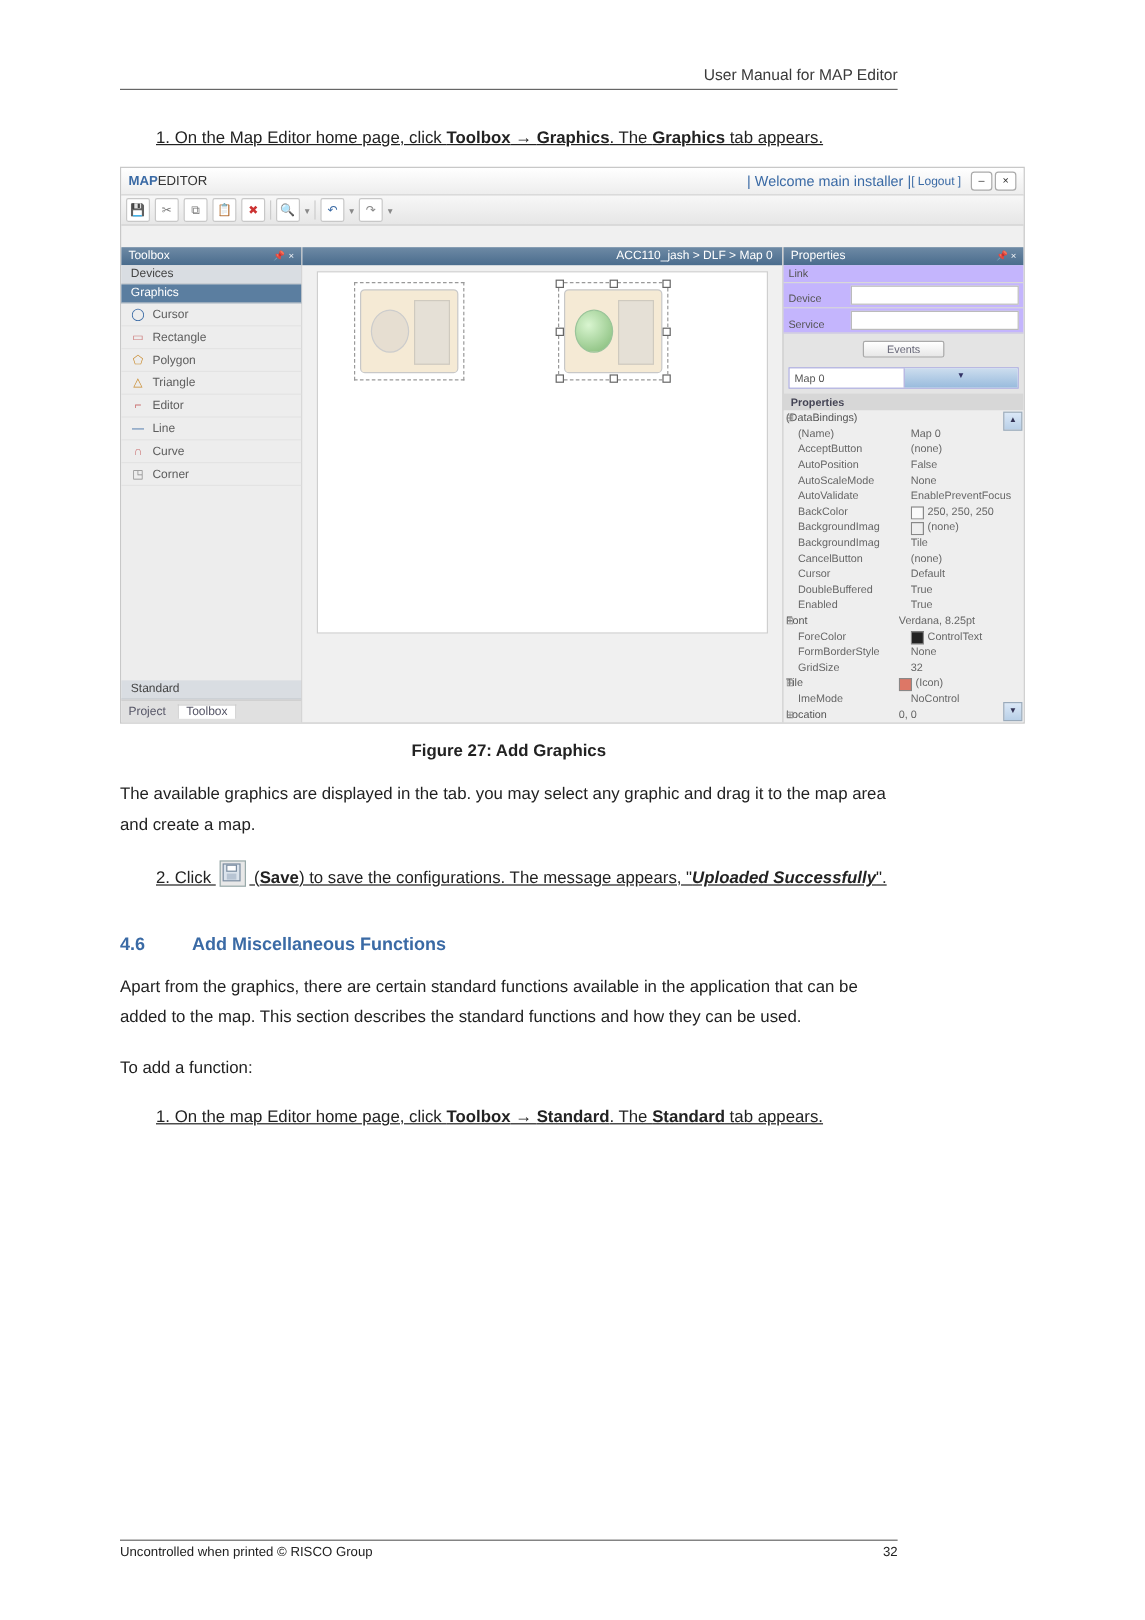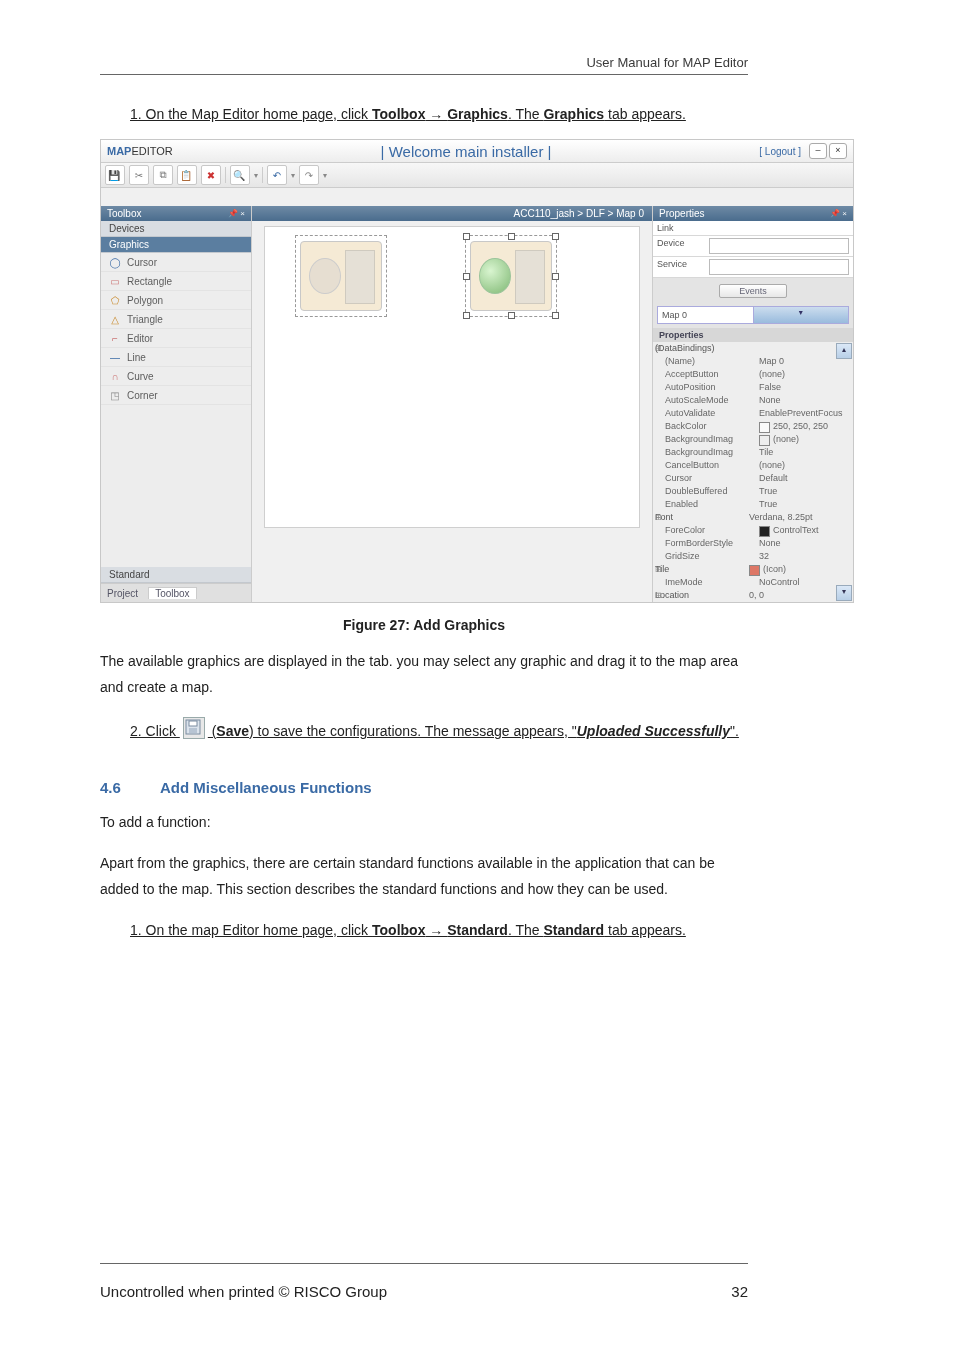--- a/index.html
+++ b/index.html
@@ -64,22 +64,22 @@
     color: #3a6aa5;
     font-weight: bold;
     font-size: 15px;
     margin: 36px 0 14px 0;
   }
   .section-heading .num { display:inline-block; width:60px; }
   .footer-bar {
     position: absolute;
     left: 100px; right: 100px; bottom: 50px;
     border-top: 1px solid #666;
-    font-size: 15px;
-    padding-top: 19px;
+    font-size: 11px;
+    padding-top: 4px;
     display: flex;
     justify-content: space-between;
   }
 
   
   .shot {
     width: 754px;
     height: 464px;
     margin: 4px 0 6px 0;
     background: #f0f0f0;
@@ -94,21 +94,21 @@
   .titlebar {
     height: 22px;
     background: linear-gradient(#fff,#ededed);
     border-bottom: 1px solid #ccc;
     display: flex;
     align-items: center;
     padding: 0 6px;
   }
   .titlebar .brand { font-weight: bold; font-size: 11px; color:#3a6aa5 }
   .titlebar .brand2 { color:#333; font-weight: normal; font-size:11px }
-  .titlebar .welcome { flex:1; text-align:center; color:#3a6aa5; font-size:15px }
+  .titlebar .welcome { flex:1; text-align:right; color:#3a6aa5; font-size:12px }
   .titlebar .logout { color:#3a6aa5; font-size:10px; margin-right:6px }
   .titlebar .winbtn {
     display:inline-block; width:16px; height:14px;
     border:1px solid #aaa; border-radius:3px;
     text-align:center; line-height:12px; font-size:9px;
     margin-left:2px; background:#fff;
   }
   .menubar {
     height: 18px;
     background: linear-gradient(#f5f5f5,#e6e6e6);
@@ -196,22 +196,22 @@
   .rightcol {
     width:200px;
     background:#e4e4e4;
     border-left:1px solid #ccc;
     display:flex; flex-direction:column;
     font-size:9px;
     position:relative;
   }
   .rightcol .panel-title { font-size:10px; }
   .prop-row {
-    display:flex; align-items:flex-start; padding:2px 4px; border-bottom:1px solid #d8d8d8;
-    background:#ffffff;
+    display:flex; align-items:flex-end; padding:2px 4px; border-bottom:1px solid #d8d8d8;
+    background:#c4b5fd;
   }
   .prop-row .pl { width:52px; color:#555 }
   .prop-row input {
     flex:1; height:14px; border:1px solid #bbb; background:#fff; font-size:9px; padding:0 2px;
   }
   .events-btn {
     margin:6px 8px; padding:1px 8px; border:1px solid #aaa; border-radius:2px;
     background:linear-gradient(#fff,#e7e7e7); font-size:9px; color:#667; width:50px; text-align:center;
   }
   .combo {
@@ -478,22 +478,22 @@
           <rect x="1" y="1" width="14" height="14" fill="#dbe3ec" stroke="#7a8ca0"></rect>
           <rect x="4" y="2" width="8" height="5" fill="#fff" stroke="#7a8ca0"></rect>
           <rect x="4" y="9" width="8" height="5" fill="#b7c4d3"></rect>
         </svg></span> (<b>Save</b><span>) to save the configurations. The message appears, "</span><b><i>Uploaded Successfully</i></b><span>".</span>
   </p>
 
   <div class="section-heading">
     <span class="num">4.6</span><span>Add Miscellaneous Functions</span>
   </div>
 
+  <p class="body-text">Apart from the graphics, there are certain standard functions available in the application that can be added to the map. This section describes the standard functions and how they can be used.</p>
   <p class="body-text">To add a function:</p>
-  <p class="body-text">Apart from the graphics, there are certain standard functions available in the application that can be added to the map. This section describes the standard functions and how they can be used.</p>
 
   <p class="step-line">
     <span>1.   On the map Editor home page, click </span><b>Toolbox</b><span class="arrow"> → </span><b>Standard</b><span>. The </span><b>Standard</b><span> tab appears.</span>
   </p>
 
   <div class="footer-bar">
     <span>Uncontrolled when printed © RISCO Group</span>
     <span>32</span>
   </div>
 </div>

